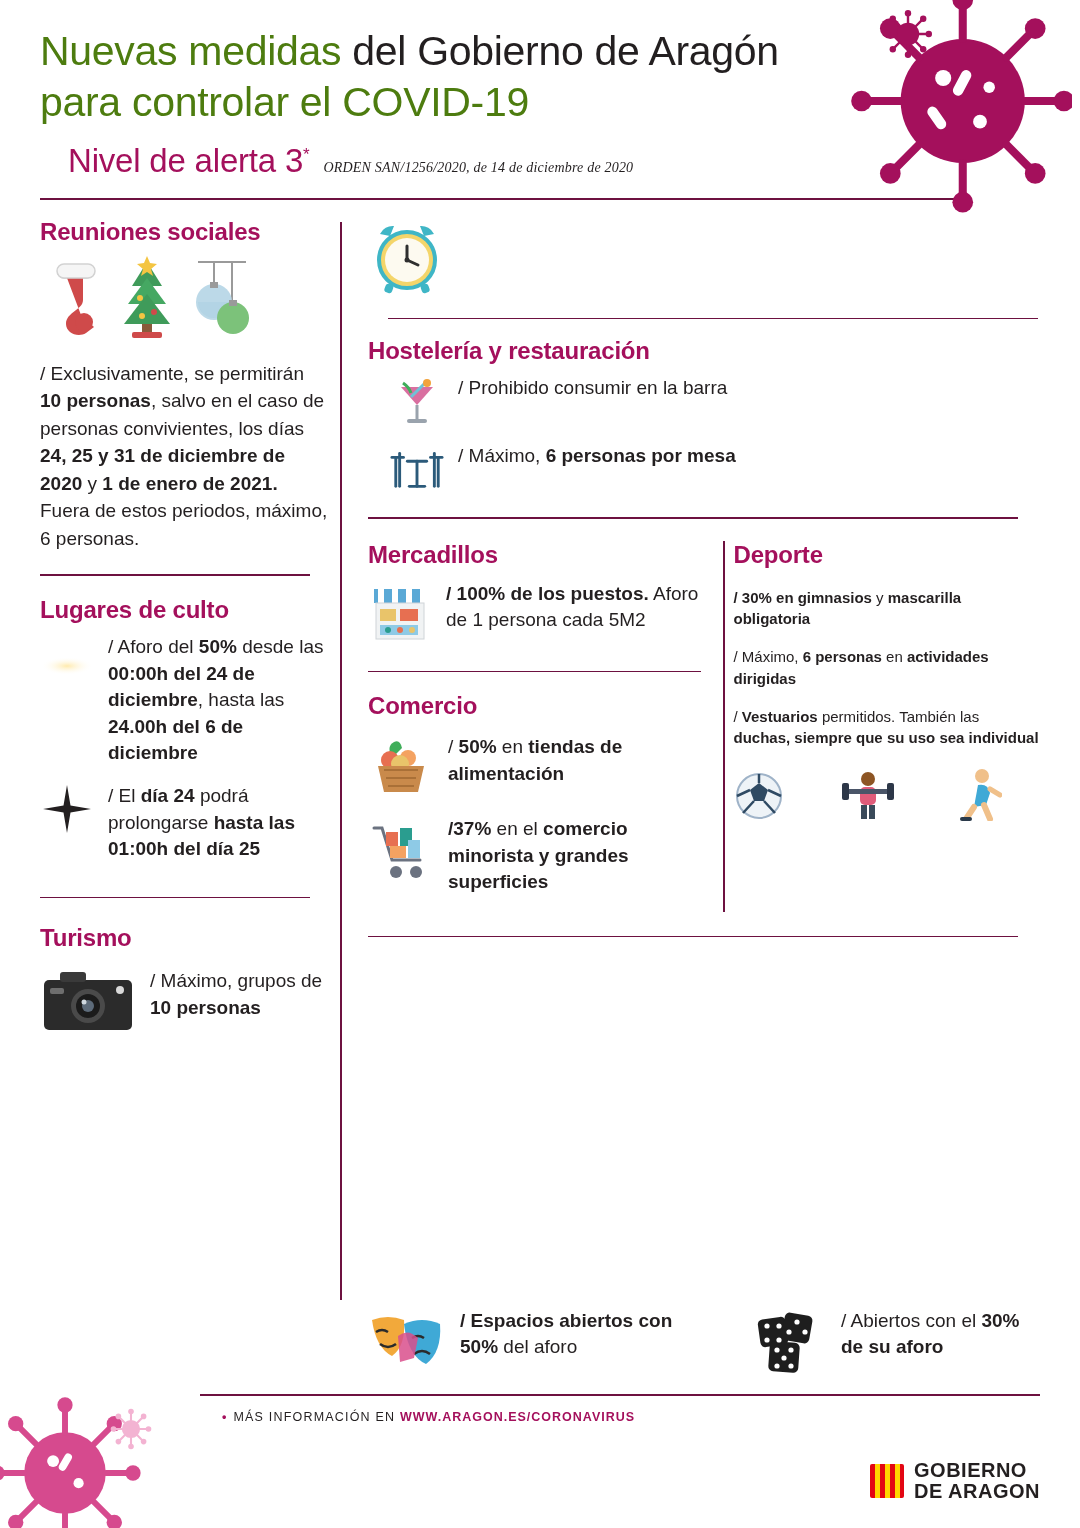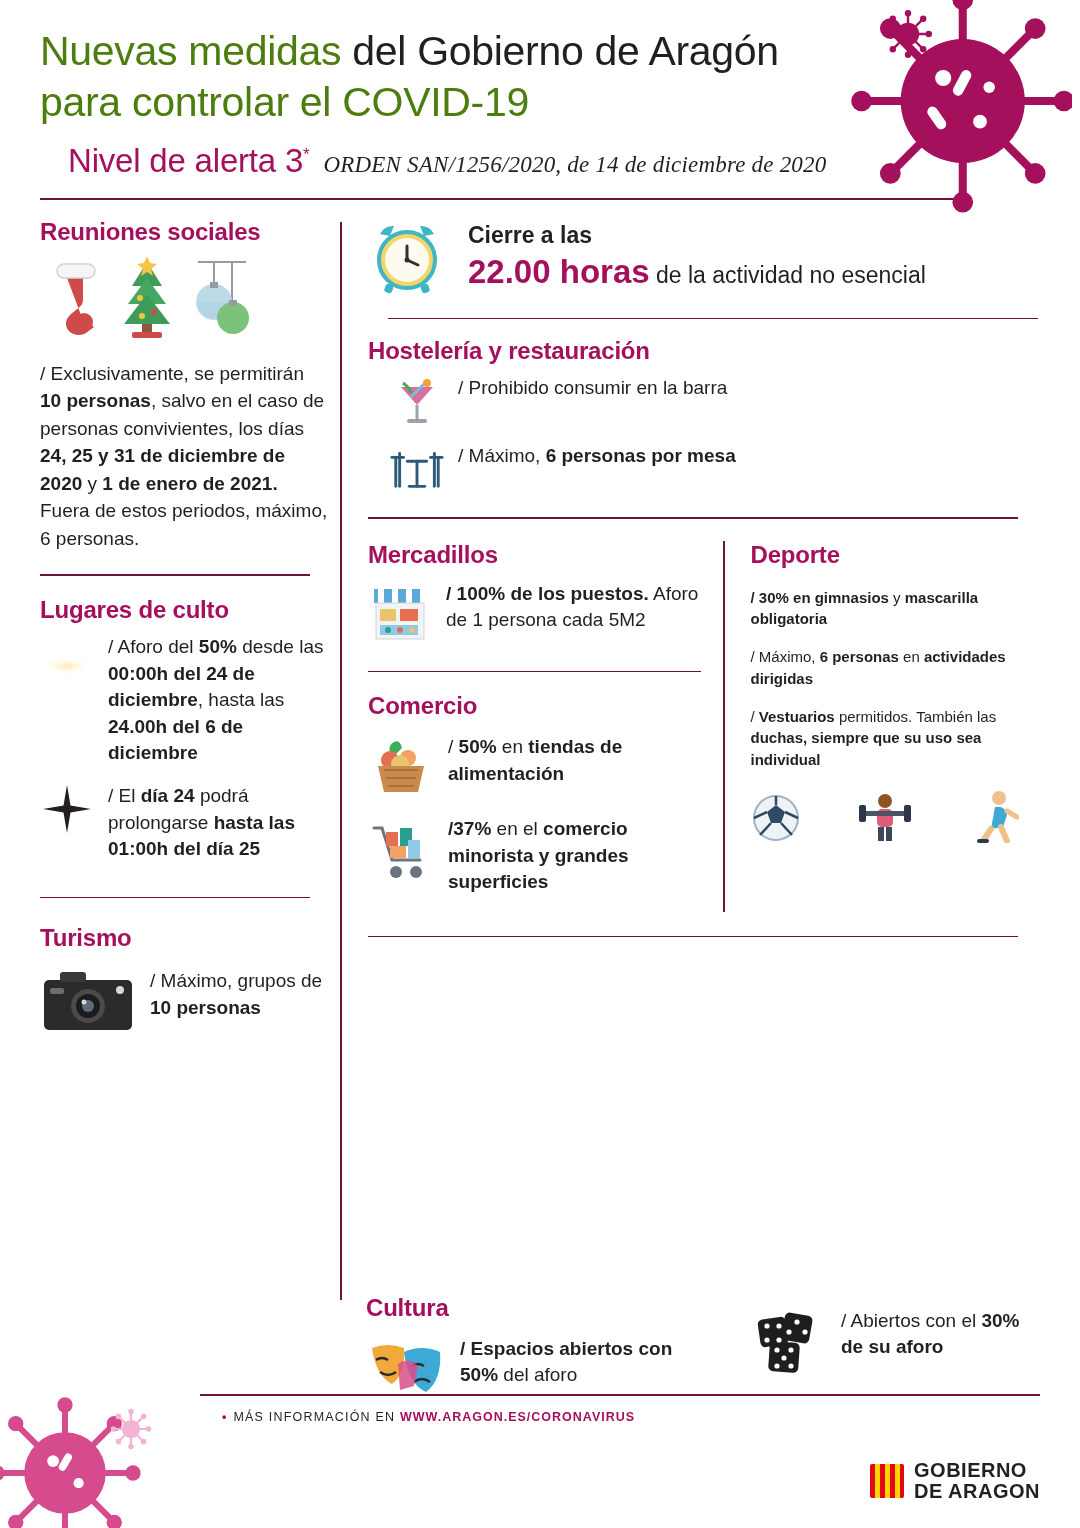--- a/index.html
+++ b/index.html
@@ -38,21 +38,21 @@
   }
   .alert-level {
     font-size: 33px;
     color: #a4105c;
     font-weight: 400;
     letter-spacing: -0.2px;
     margin-left: 28px;
   }
   .alert-level sup { font-size: 17px; }
   .order-ref {
-    font-size: 23px;
+    font-size: 14px;
     font-style: italic;
     color: #231f20;
     font-family: "Liberation Serif", serif;
     letter-spacing: 0.2px;
   }
   .header-rule {
     margin: 18px 40px 0 40px;
     height: 2px;
     background: #6d1140;
     width: 930px;
@@ -142,21 +142,21 @@
   .clock-text .l2 .hours {
     color: #a4105c; font-weight: bold; font-size: 33px;
   }
 
   .sub-grid {
     display: flex;
     margin-top: 0;
   }
   .sub-col { position: relative; }
   .sub-col.mid { width: 355px; padding-right: 22px; }
-  .sub-col.right { flex: 1; padding-left: 26px; }
+  .sub-col.right { flex: 1; padding-left: 9px; }
   .vline2 {
     width: 1.5px; background: #6d1140; align-self: stretch;
   }
 
   .item {
     display: flex;
     gap: 14px;
     align-items: flex-start;
     margin-bottom: 16px;
   }
@@ -409,24 +409,20 @@
         <circle cx="39" cy="42" r="28" fill="#f4d56a" stroke="#3fb6c6" stroke-width="4"></circle>
         <circle cx="39" cy="42" r="22" fill="#fdfaf0"></circle>
         <path d="M12 16 a14 14 0 0 1 14 -8 l-4 10z" fill="#3fb6c6"></path>
         <path d="M66 16 a14 14 0 0 0 -14 -8 l4 10z" fill="#3fb6c6"></path>
         <rect x="17" y="66" width="8" height="9" rx="3" fill="#3fb6c6" transform="rotate(20 21 70)"></rect>
         <rect x="53" y="66" width="8" height="9" rx="3" fill="#3fb6c6" transform="rotate(-20 57 70)"></rect>
         <line x1="39" y1="42" x2="39" y2="28" stroke="#2f2f2f" stroke-width="3" stroke-linecap="round"></line>
         <line x1="39" y1="42" x2="50" y2="47" stroke="#2f2f2f" stroke-width="3" stroke-linecap="round"></line>
         <circle cx="39" cy="42" r="2.5" fill="#2f2f2f"></circle>
       </svg>
-      <div class="clock-text">
-        <div class="l1">Cierre a las</div>
-        <div class="l2"><span class="hours">22.00 horas</span> <span>de la actividad no esencial</span></div>
-      </div>
     </div>
 
     <div class="hr" style="margin:22px 0 18px 20px; width:650px;"></div>
 
     <h2 class="sect" style="margin-left:0">Hostelería y restauración</h2>
 
     <div class="indent">
 
       <div class="item">
         <div class="ico">
@@ -565,21 +561,20 @@
       </div>
     </div>
 
     <div class="hr" style="margin:24px 0 0 0; width:650px;"></div>
   </div>
 </div>
 
 <div class="bottom-row">
   <div class="b-col c1"></div>
   <div class="b-col c2">
-    <h2 class="sect">Cultura</h2>
     <div class="item" style="margin-top:14px">
       <div class="ico" style="width:80px;flex:0 0 80px">
         <svg width="76" height="62" viewBox="0 0 76 62">
           <path d="M4 10 q16 -6 32 0 q2 26 -12 36 q-16 -8 -20 -36z" fill="#f2a93b"></path>
           <path d="M8 22 q6 -4 12 0" stroke="#2b2b2b" stroke-width="2.5" fill="none"></path>
           <path d="M12 34 q8 6 16 0" stroke="#2b2b2b" stroke-width="2.5" fill="none"></path>
           <path d="M36 14 q18 -8 36 0 q2 28 -14 40 q-18 -8 -22 -40z" fill="#3fa9d6"></path>
           <path d="M44 28 q6 -4 12 0" stroke="#2b2b2b" stroke-width="2.5" fill="none"></path>
           <path d="M46 44 q8 -6 16 0" stroke="#2b2b2b" stroke-width="2.5" fill="none"></path>
           <path d="M30 26 q10 -8 20 2 l-4 20 -14 4z" fill="#d94f8c" opacity="0.85"></path>

